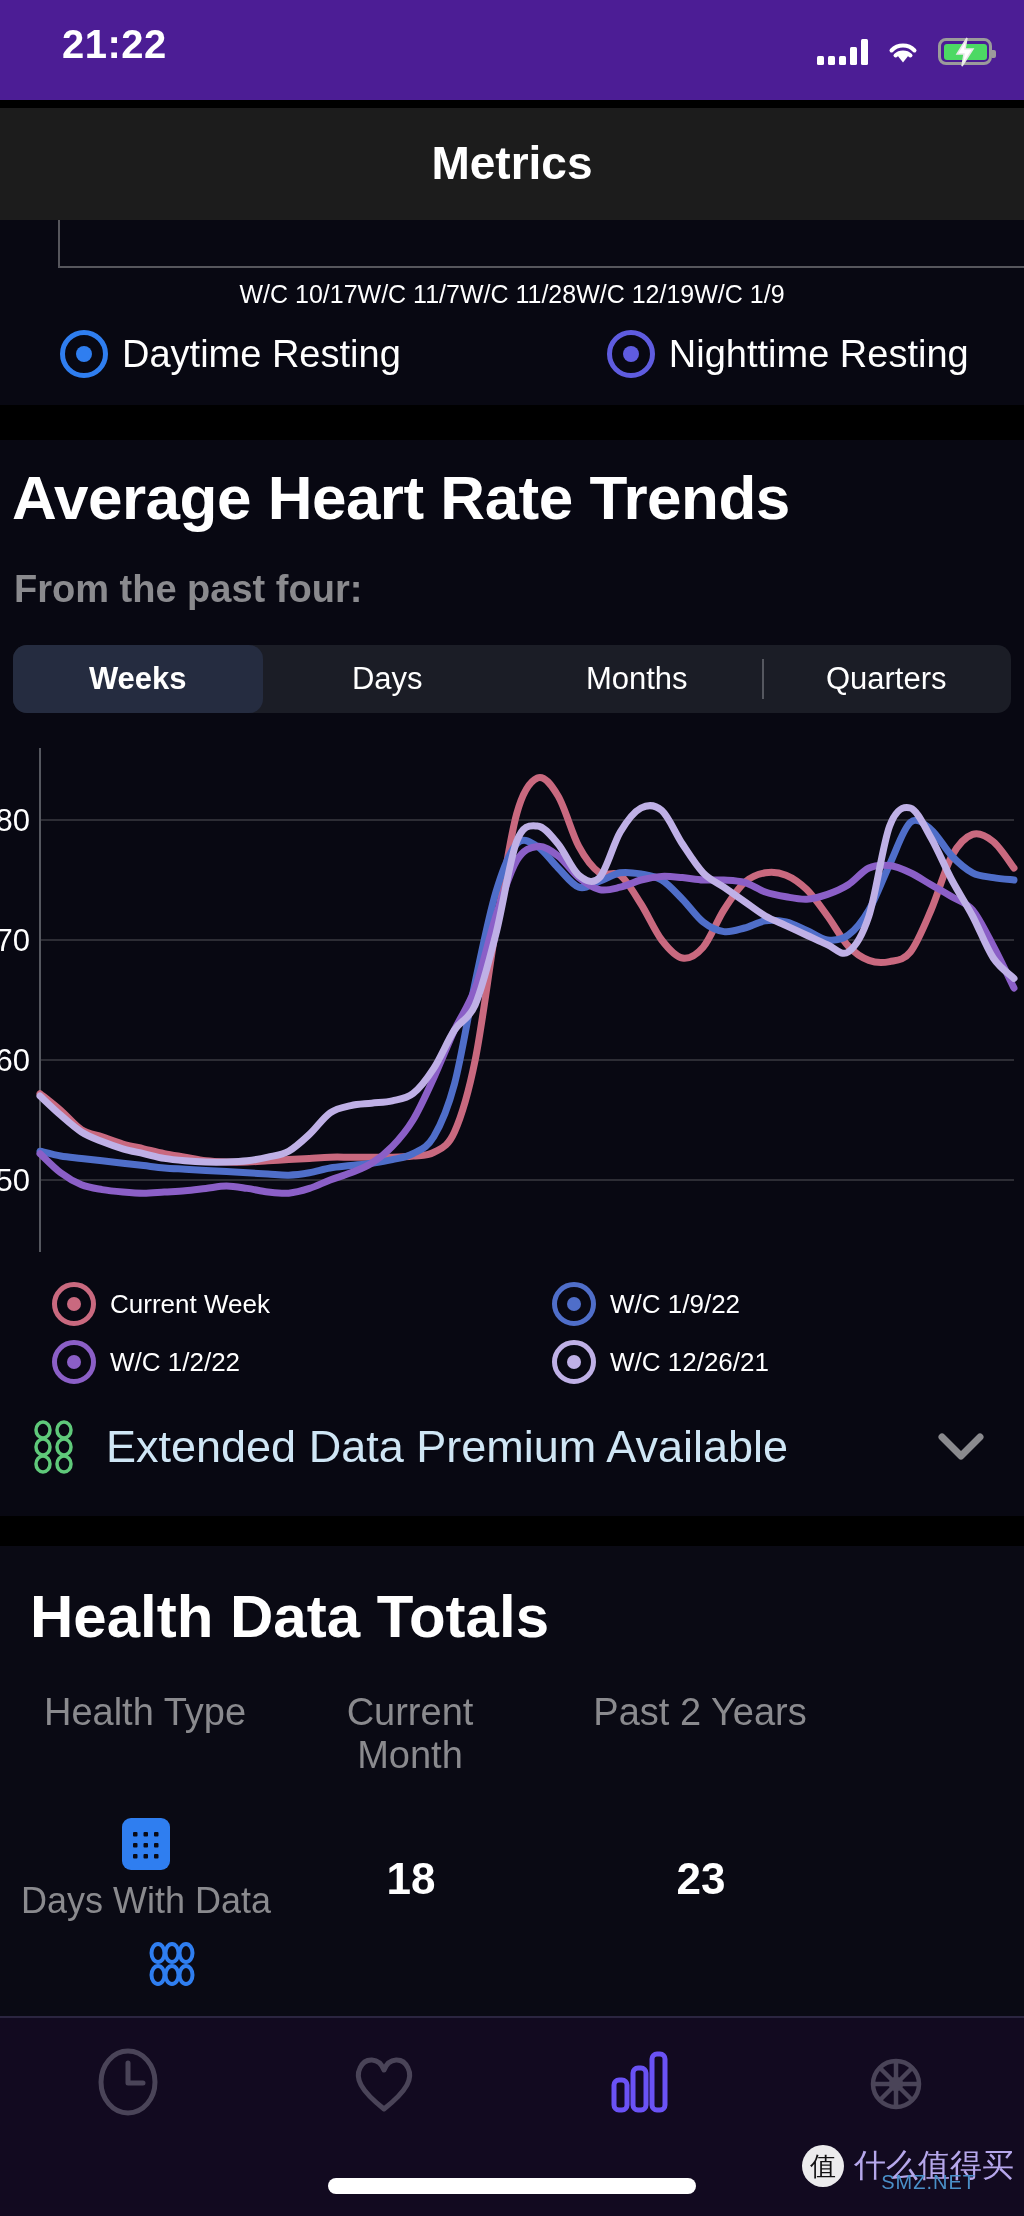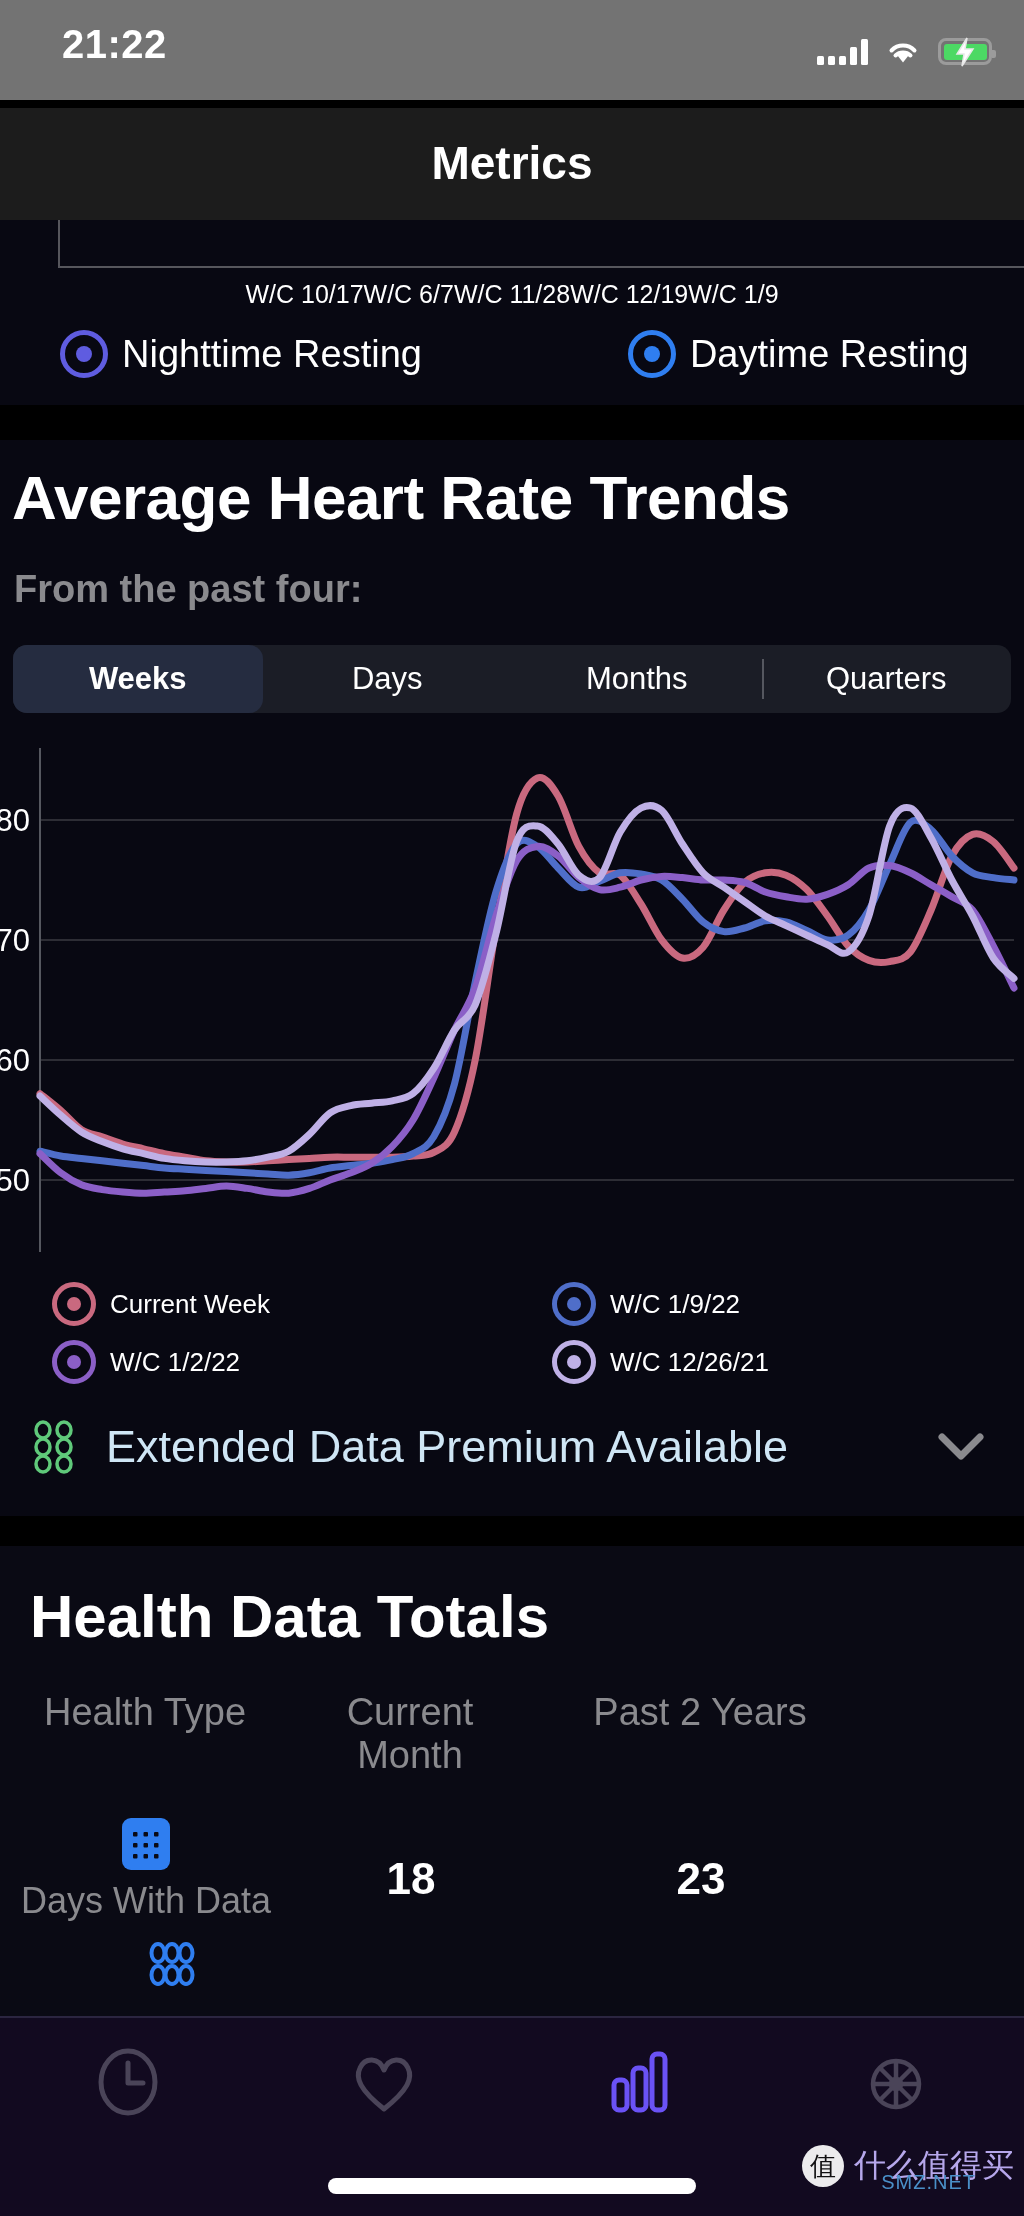--- a/index.html
+++ b/index.html
@@ -14,21 +14,21 @@
     position: relative;
     width: 1024px;
     height: 2216px;
     background: #000000;
   }
 
   
   .statusbar {
     position: absolute; top: 0; left: 0;
     width: 1024px; height: 100px;
-    background: #737373;
+    background: #4c1d95;
   }
   .status-time {
     position: absolute; left: 62px; top: 22px;
     font-size: 40px; font-weight: bold; color: #ffffff;
     letter-spacing: 0.5px;
   }
   .status-icons {
     position: absolute; right: 32px; top: 38px;
     display: flex; align-items: center; gap: 18px;
   }
@@ -256,37 +256,37 @@
   </div>
 
   <div class="navbar">
     <div class="nav-title">Metrics</div>
   </div>
 
   <div class="sec-top">
     <div class="top-chartbox"></div>
     <div class="top-xaxis">
       <span>W/C 10/17</span>
-      <span>W/C 6/7</span>
+      <span>W/C 11/7</span>
       <span>W/C 11/28</span>
       <span>W/C 12/19</span>
       <span>W/C 1/9</span>
     </div>
     <div class="top-legend">
+      <div class="lg">
+        <span class="ring" style="width:48px;height:48px;border:5px solid #2f7ef0;">
+          <span class="inner" style="width:16px;height:16px;background:#2f7ef0;"></span>
+        </span>
+        <span>Daytime Resting</span>
+      </div>
       <div class="lg">
         <span class="ring" style="width:48px;height:48px;border:5px solid #5f5ce0;">
           <span class="inner" style="width:16px;height:16px;background:#5f5ce0;"></span>
         </span>
         <span>Nighttime Resting</span>
-      </div>
-      <div class="lg">
-        <span class="ring" style="width:48px;height:48px;border:5px solid #2f7ef0;">
-          <span class="inner" style="width:16px;height:16px;background:#2f7ef0;"></span>
-        </span>
-        <span>Daytime Resting</span>
       </div>
     </div>
   </div>
 
   <div class="gap-black" style="top:405px;height:35px;"></div>
 
   <div class="sec-hr">
     <div class="hr-title">Average Heart Rate Trends</div>
     <div class="hr-sub">From the past four:</div>
 

